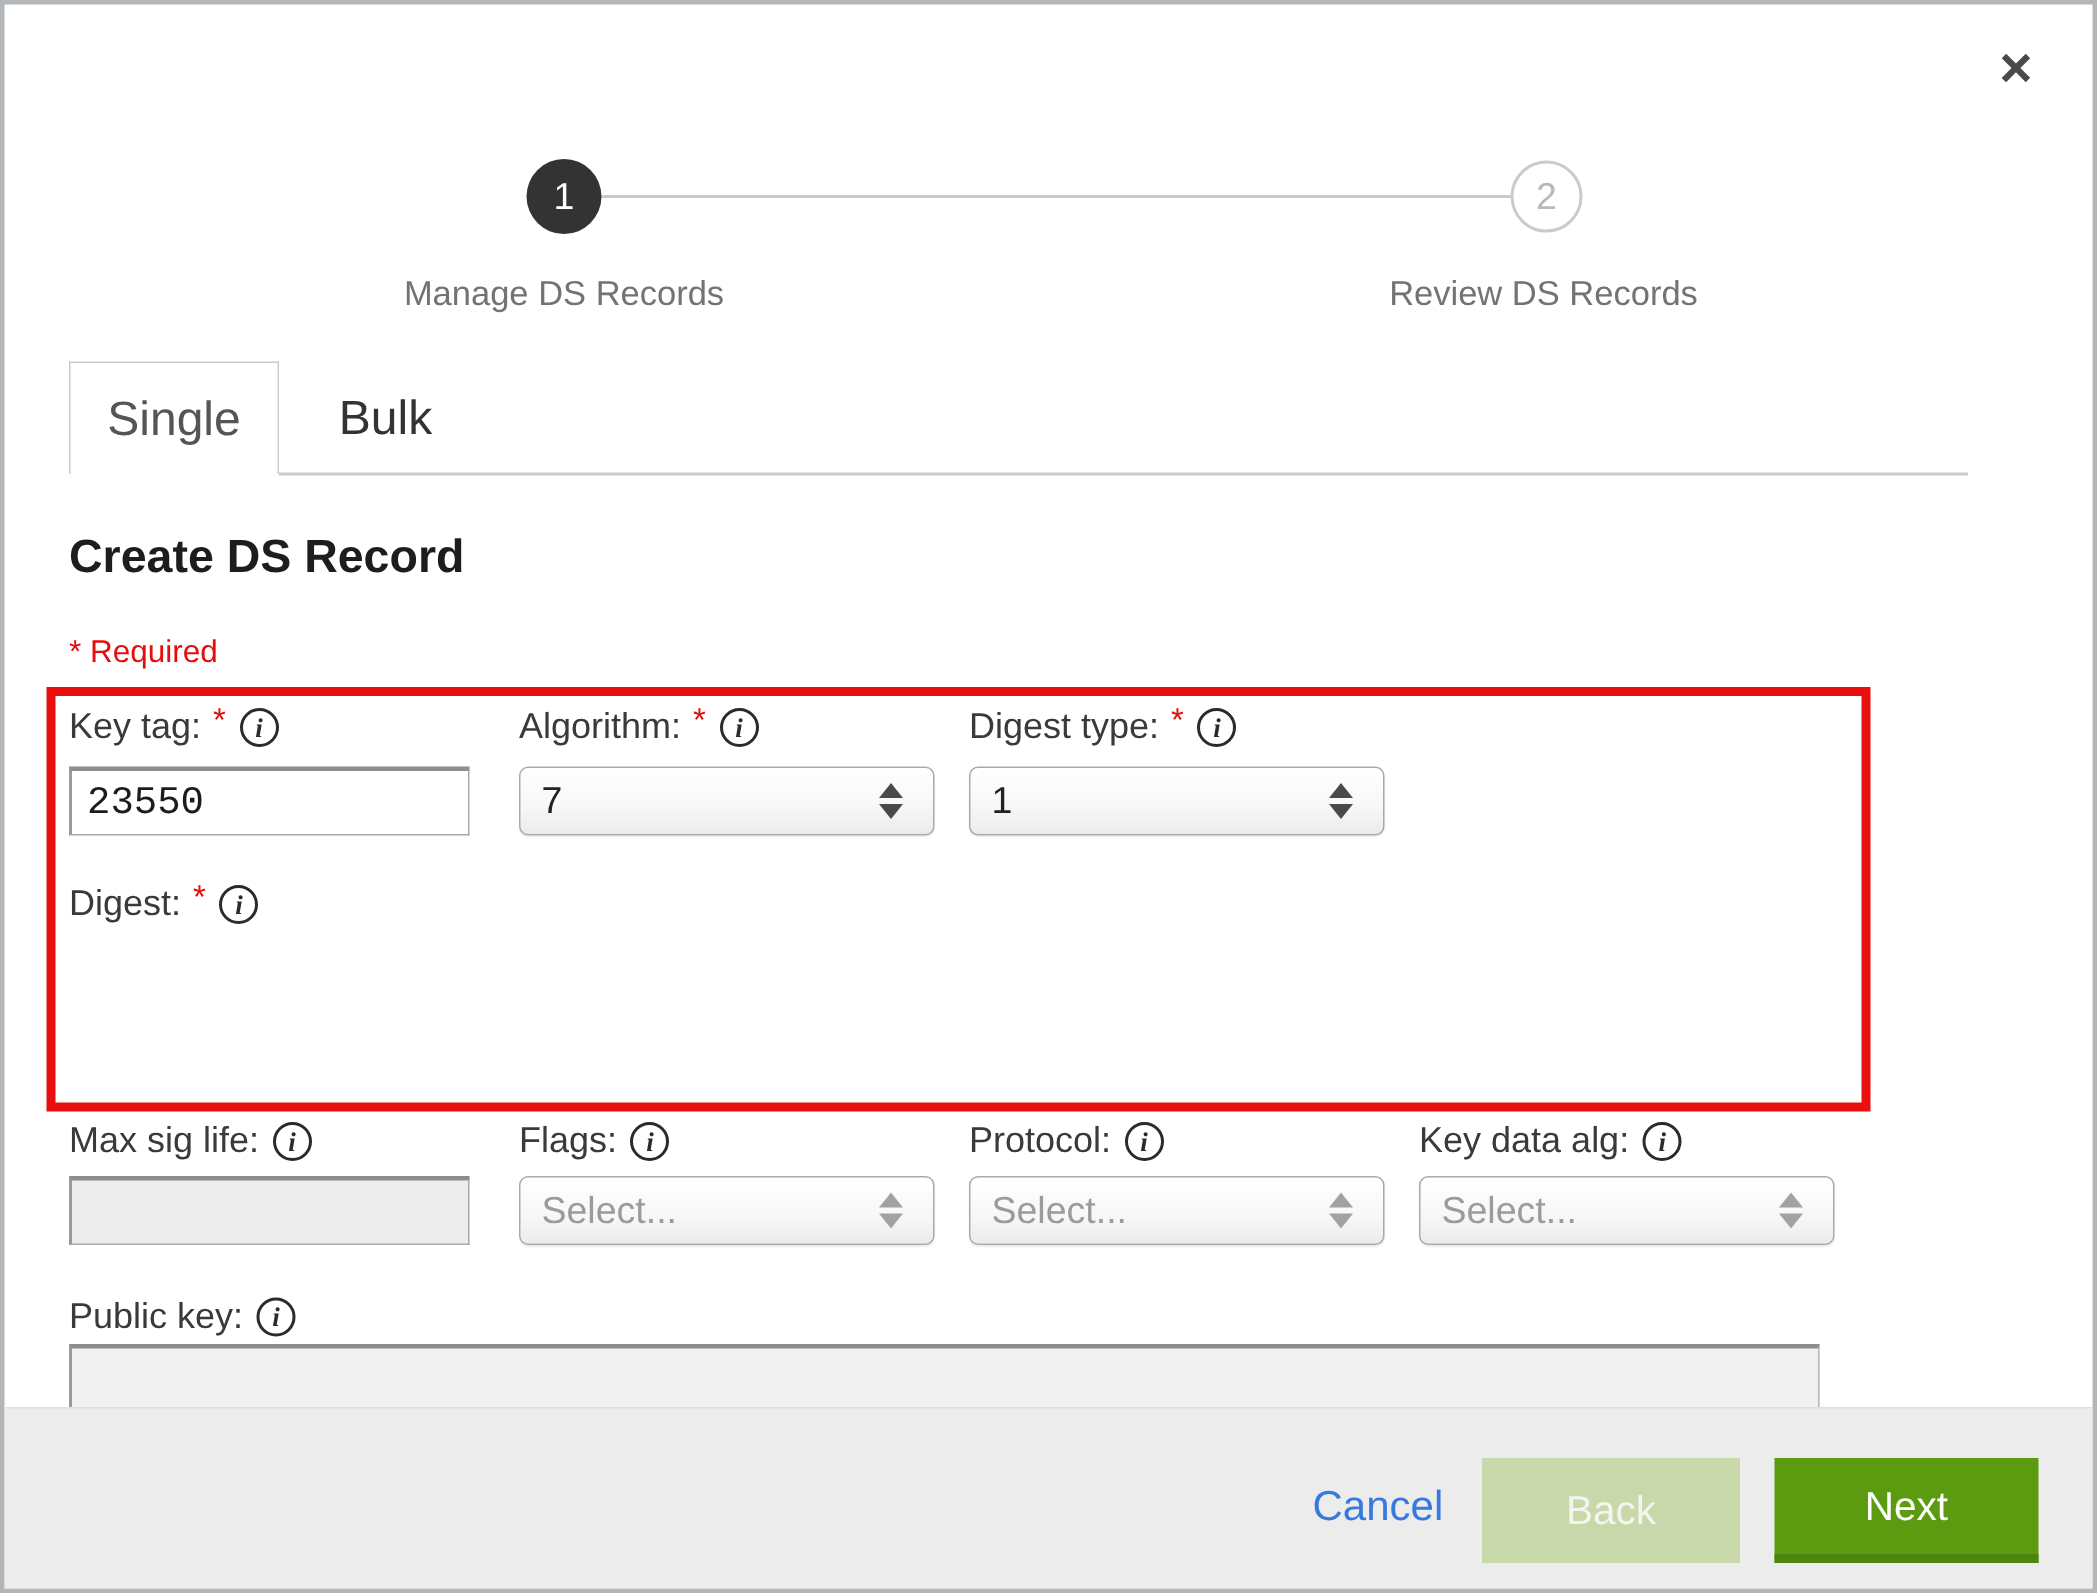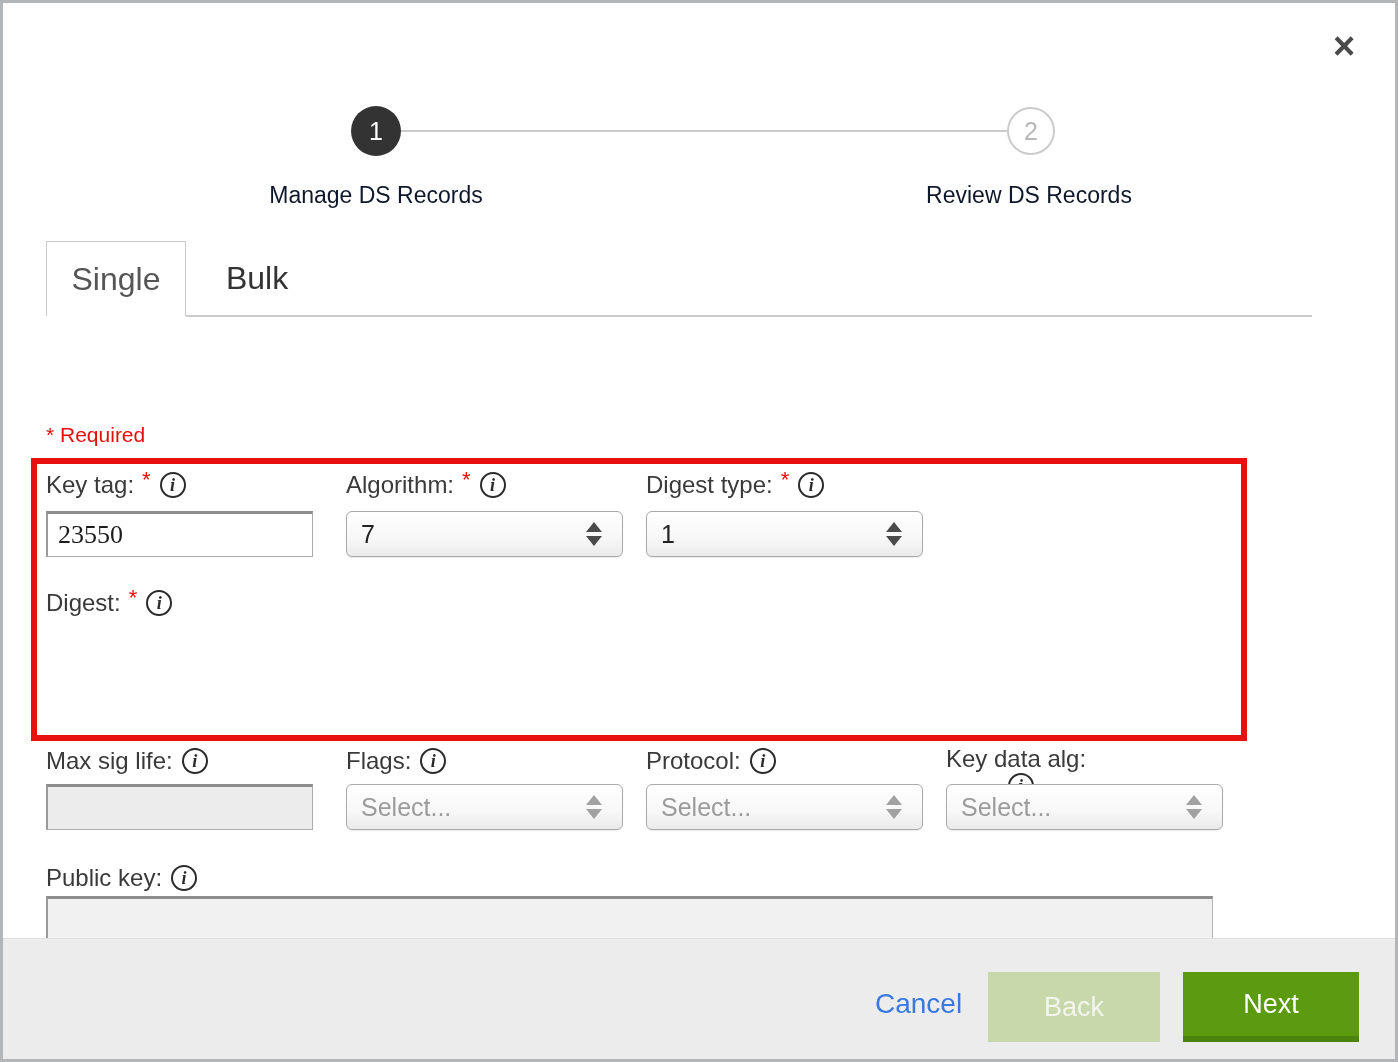--- a/index.html
+++ b/index.html
@@ -24,21 +24,21 @@
 
   
   .step-circle{
     width:50px;height:50px;border-radius:50%;
     display:flex;align-items:center;justify-content:center;
     font-size:25px;
   }
   .step-circle.active{background:#333;color:#fff;left:348px;top:103px;}
   .step-circle.upcoming{background:#fff;color:#b8b8b8;border:2px solid #cbcbcb;left:1004px;top:104px;width:48px;height:48px;}
   .connector{left:398px;top:127px;width:608px;height:2px;background:#cbcbcb;}
-  .step-label{width:420px;text-align:center;color:#0f172a;font-size:23px;top:179px;}
+  .step-label{width:420px;text-align:center;color:#737373;font-size:23px;top:179px;}
   .step-label.s1{left:163px;}
   .step-label.s2{left:816px;}
 
   
   .tab{
     height:75px;width:140px;top:238px;
     display:flex;align-items:center;justify-content:center;
     font-size:32px;cursor:pointer;background:#fff;
   }
   .tab.active{left:43px;border:1px solid #cbcbcb;border-bottom:none;color:#555;z-index:3;}
@@ -65,21 +65,21 @@
     margin-left:9px;display:flex;align-items:center;justify-content:center;
     font-family:"Liberation Serif", serif;font-style:italic;font-weight:bold;
     font-size:18px;color:#2b2b2b;cursor:pointer;flex:none;
   }
 
   
   .text-input{
     height:46px;background:#fff;
     border:1px solid #ababab;
     border-top:3px solid #8d8d8d;border-left:2px solid #9a9a9a;
-    font-family:Liberation Serif, serif;
+    font-family:Liberation Mono, monospace;
     font-size:26px;color:#1c1c1c;padding:4px 10px;outline:none;
     width:100%;
   }
   .text-input.disabled{background:#ececec;}
 
   
   .select{
     height:46px;border:1px solid #a9a9a9;border-radius:6px;
     background:linear-gradient(#ffffff, #f7f7f7 60%, #ebebeb);
     display:flex;align-items:center;cursor:pointer;
@@ -132,20 +132,21 @@
   <div class="abs connector"></div>
   <div class="abs step-circle active">1</div>
   <div class="abs step-circle upcoming">2</div>
   <div class="abs step-label s1">Manage DS Records</div>
   <div class="abs step-label s2">Review DS Records</div>
 
   <div class="abs tab active">Single</div>
   <div class="abs tab inactive">Bulk</div>
   <div class="abs tabs-line"></div>
 
+  <div class="abs heading">Create DS Record</div>
   <div class="abs required-note">* Required</div>
 
   <div class="abs highlight-box"></div>
 
   <div class="abs field-label" style="left:43px;top:466px;">
     <span>Key tag:</span>
     <span class="req">*</span>
     <span class="info-icon">i</span>
   </div>
   <div class="abs field-label" style="left:343px;top:466px;text-align:center;">
@@ -188,21 +189,21 @@
     <span class="info-icon">i</span>
   </div>
   <div class="abs field-label" style="left:343px;top:742px;">
     <span>Flags:</span>
     <span class="info-icon">i</span>
   </div>
   <div class="abs field-label" style="left:643px;top:742px;">
     <span>Protocol:</span>
     <span class="info-icon">i</span>
   </div>
-  <div class="abs field-label" style="left:943px;top:742px;flex-direction:column;">
+  <div class="abs field-label" style="left:943px;top:742px;">
     <span>Key data alg:</span>
     <span class="info-icon">i</span>
   </div>
 
   <div class="abs" style="left:43px;top:781px;width:267px;">
     <input class="text-input disabled" value="" style="">
   </div>
   <div class="abs select placeholder" style="left:343px;top:781px;width:277px;">
     <span class="val">Select...</span>
     <span class="arrows">

